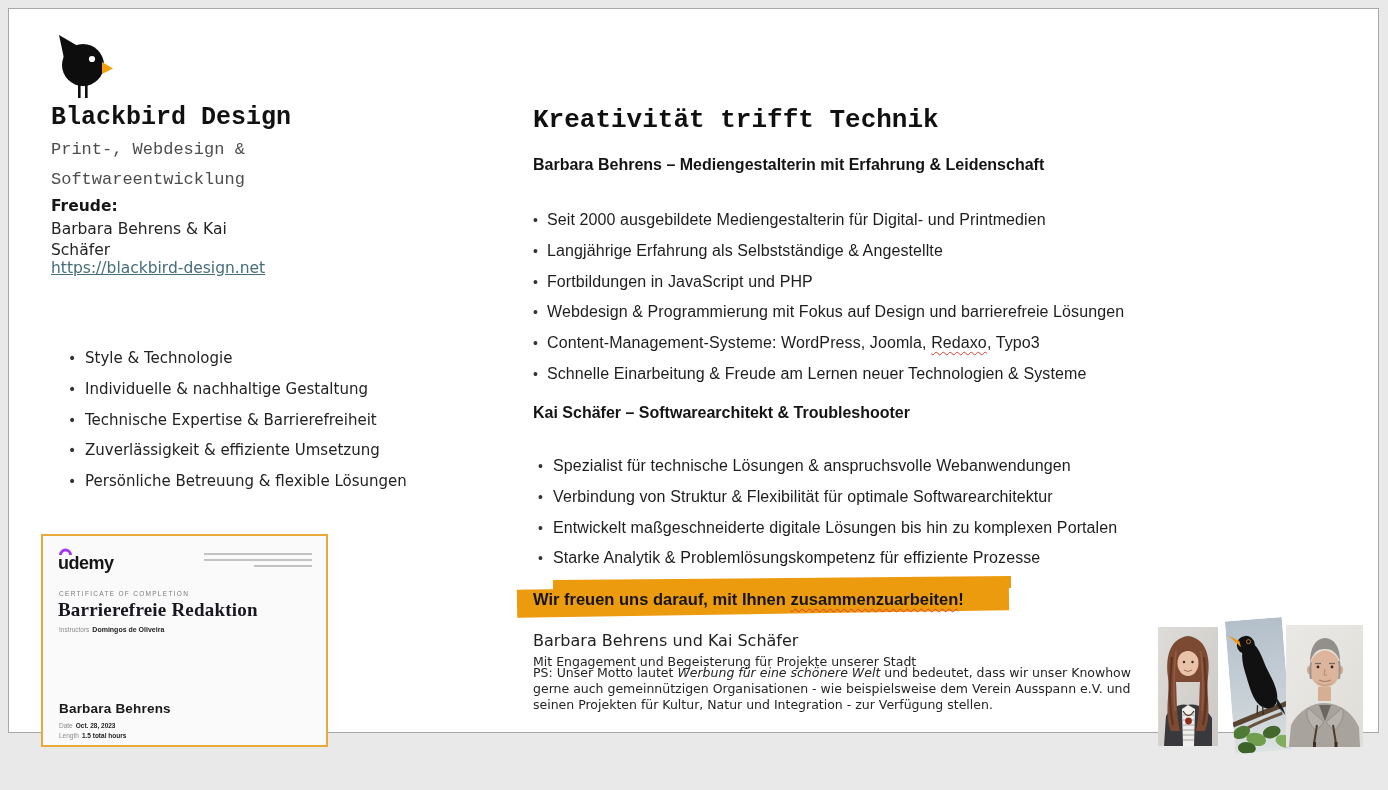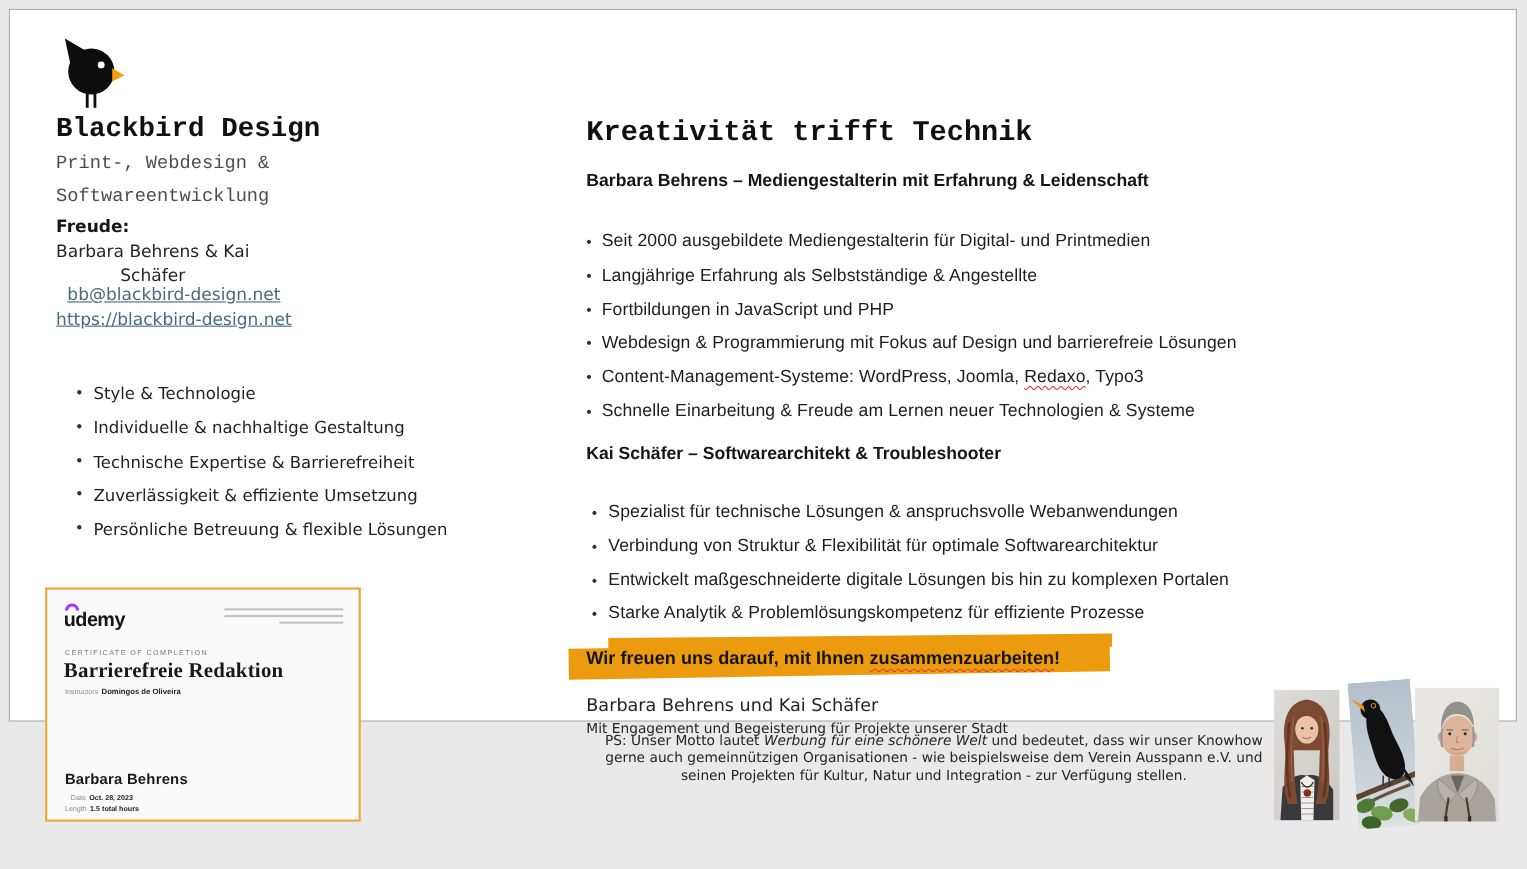--- a/index.html
+++ b/index.html
@@ -6,24 +6,23 @@
   html,body { width:1388px; height:790px; }
   body {
     background:#e9e9e9;
     font-family:"DejaVu Sans", sans-serif;
     color:#1f1f1f;
     position:relative;
     overflow:hidden;
   }
   .page {
     position:absolute; left:8px; top:8px;
-    width:1371px; height:648px;
+    width:1371px; height:725px;
     background:#ffffff;
     border:1px solid #a8a8a8;
-    text-align:center;
   }
   .abs { position:absolute; }
 
   
   .logo { left:42px; top:25px; width:62px; height:66px; }
   .brand-title {
     left:42px; top:94px;
     font-family:"Liberation Mono", monospace;
     font-weight:bold; font-size:25px; color:#111;
     white-space:nowrap;
@@ -168,21 +167,20 @@
   </div>
 
   <div class="abs brand-title">Blackbird Design</div>
   <div class="abs brand-subtitle">Print-, Webdesign &amp;
 Softwareentwicklung</div>
 
   <div class="abs contact-heading">Freude:</div>
   <div class="abs contact-names">Barbara Behrens &amp; Kai
 Schäfer</div>
   <div class="abs contact-links">
-    <a>bb@blackbird-design.net</a>
     <a>https://blackbird-design.net</a>
   </div>
 
   <ul class="abs left-bullets">
 
   <li>
         <span>Style &amp; Technologie</span>
       </li>
       <li>
         <span>Individuelle &amp; nachhaltige Gestaltung</span>

